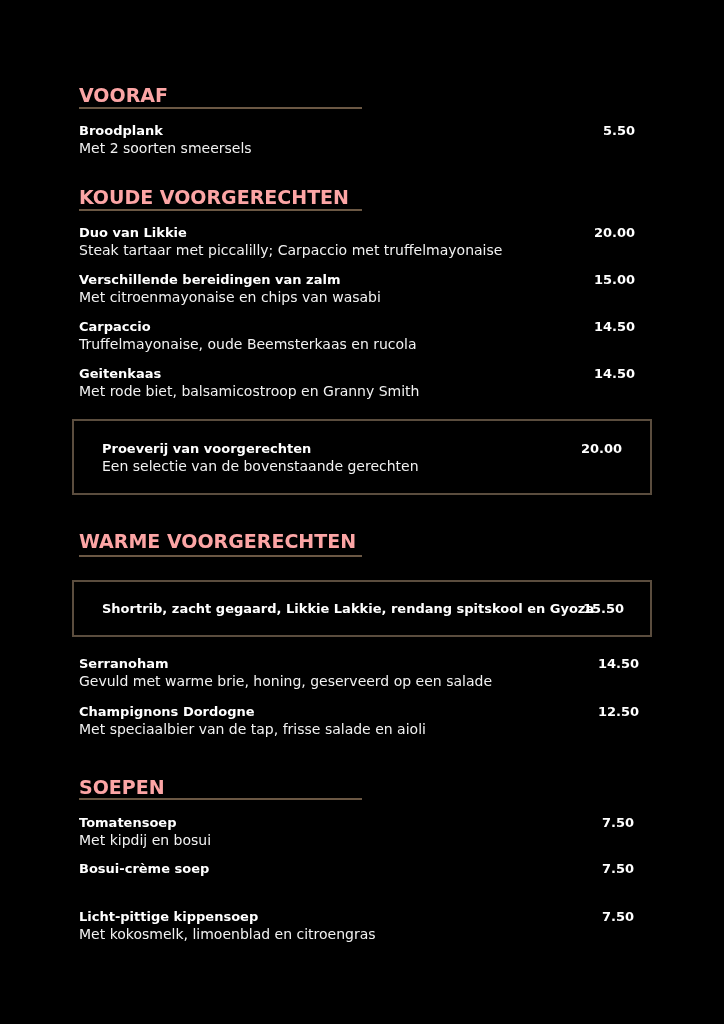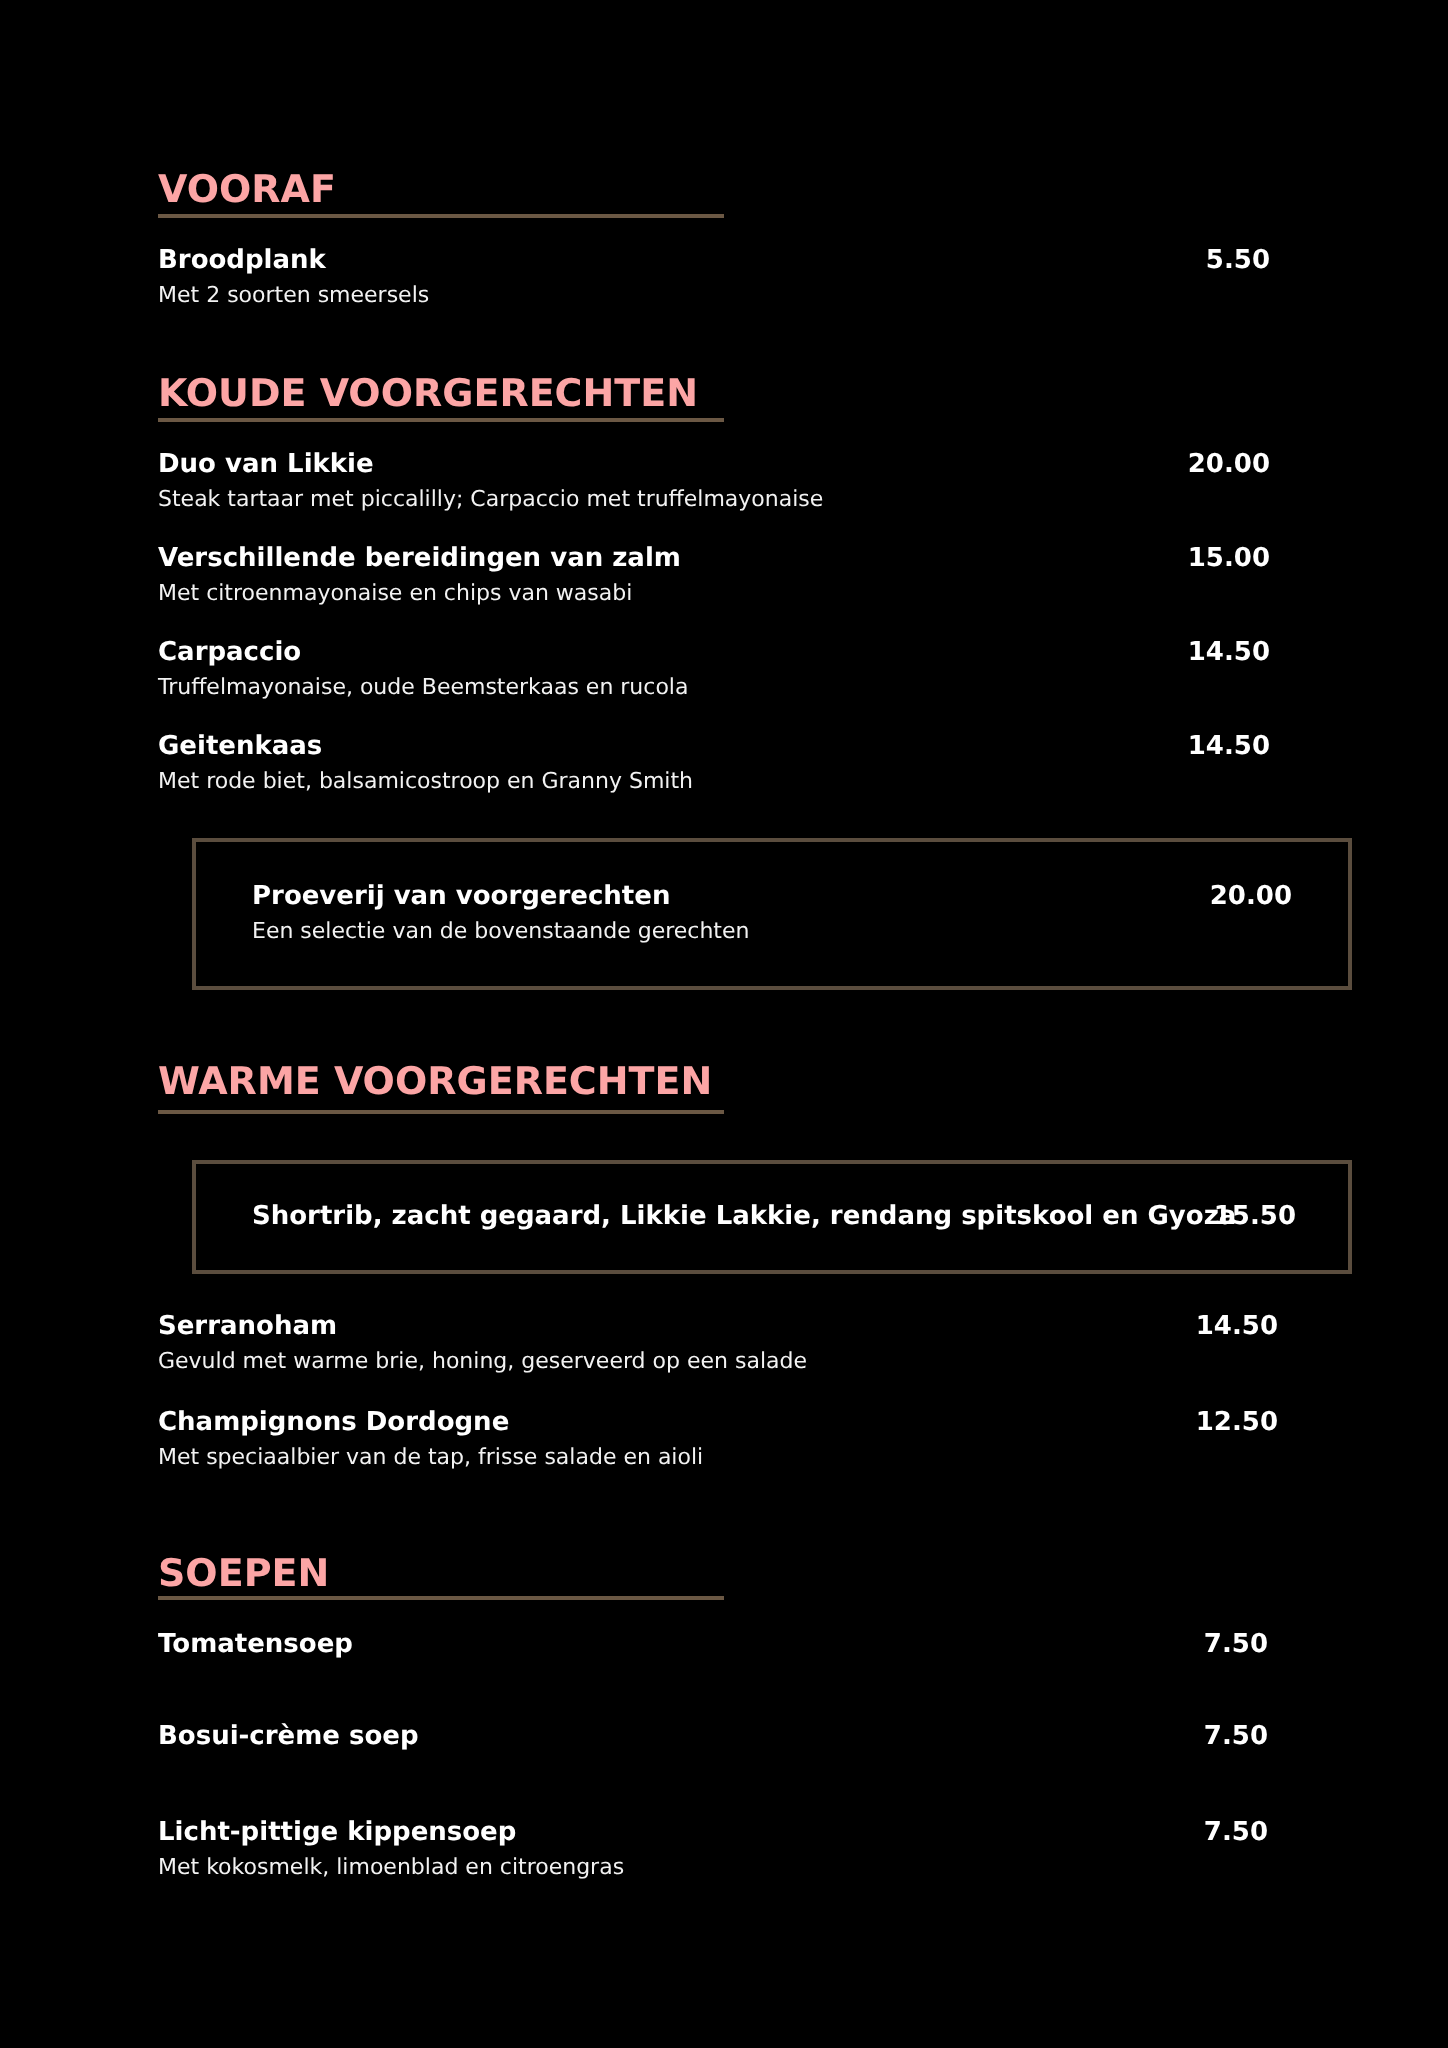--- a/index.html
+++ b/index.html
@@ -7,23 +7,23 @@
     width: 724px; height: 1024px; background: #000; position: relative; overflow: hidden;
     font-family: "DejaVu Sans", sans-serif; color: #fff;
   }
   .section-title {
     position: absolute; left: 79px; font-size: 19px; font-weight: bold;
     color: #fca5a5; letter-spacing: 0px; line-height: 22px; white-space: nowrap;
   }
   .section-rule { position: absolute; left: 79px; width: 283px; height: 2px; background: #6b5844; }
   .item { position: absolute; left: 79px; width: 556px; }
   .item-name { font-size: 13px; font-weight: bold; line-height: 16px; white-space: nowrap; }
-  .item-desc { font-size: 11px; line-height: 14px; margin-top: 2px; color: #f2f2f2; white-space: nowrap; }
+  .item-desc { font-size: 14px; line-height: 14px; margin-top: 2px; color: #f2f2f2; white-space: nowrap; }
   .item-price { position: absolute; right: 0; top: 0; font-size: 13px; font-weight: bold; line-height: 16px; }
-  .box { position: absolute; left: 72px; width: 576px; border: 2px solid #5b4d3e; margin-left: 24px; }
+  .box { position: absolute; left: 72px; width: 576px; border: 2px solid #5b4d3e; }
   .box .item { left: 28px; width: 520px; }
 </style>
 </head>
 <body>
 
 <div class="section-title" style="top:84px">VOORAF</div>
 <div class="section-rule" style="top:107px"></div>
 <div class="item" style="top:123px">
   <div class="item-name">Broodplank</div>
   <div class="item-desc">Met 2 soorten smeersels</div>
@@ -79,20 +79,21 @@
 <div class="item" style="top:704px">
   <div class="item-name">Champignons Dordogne</div>
   <div class="item-desc">Met speciaalbier van de tap, frisse salade en aioli</div>
   <div class="item-price" style="right:-4px">12.50</div>
 </div>
 
 <div class="section-title" style="top:776px">SOEPEN</div>
 <div class="section-rule" style="top:798px"></div>
 <div class="item" style="top:815px">
   <div class="item-name">Tomatensoep</div>
+  <div class="item-desc">Met kipdij en bosui</div>
   <div class="item-price" style="right:1px">7.50</div>
 </div>
 <div class="item" style="top:861px">
   <div class="item-name">Bosui-crème soep</div>
   <div class="item-price" style="right:1px">7.50</div>
 </div>
 <div class="item" style="top:909px">
   <div class="item-name">Licht-pittige kippensoep</div>
   <div class="item-desc">Met kokosmelk, limoenblad en citroengras</div>
   <div class="item-price" style="right:1px">7.50</div>

